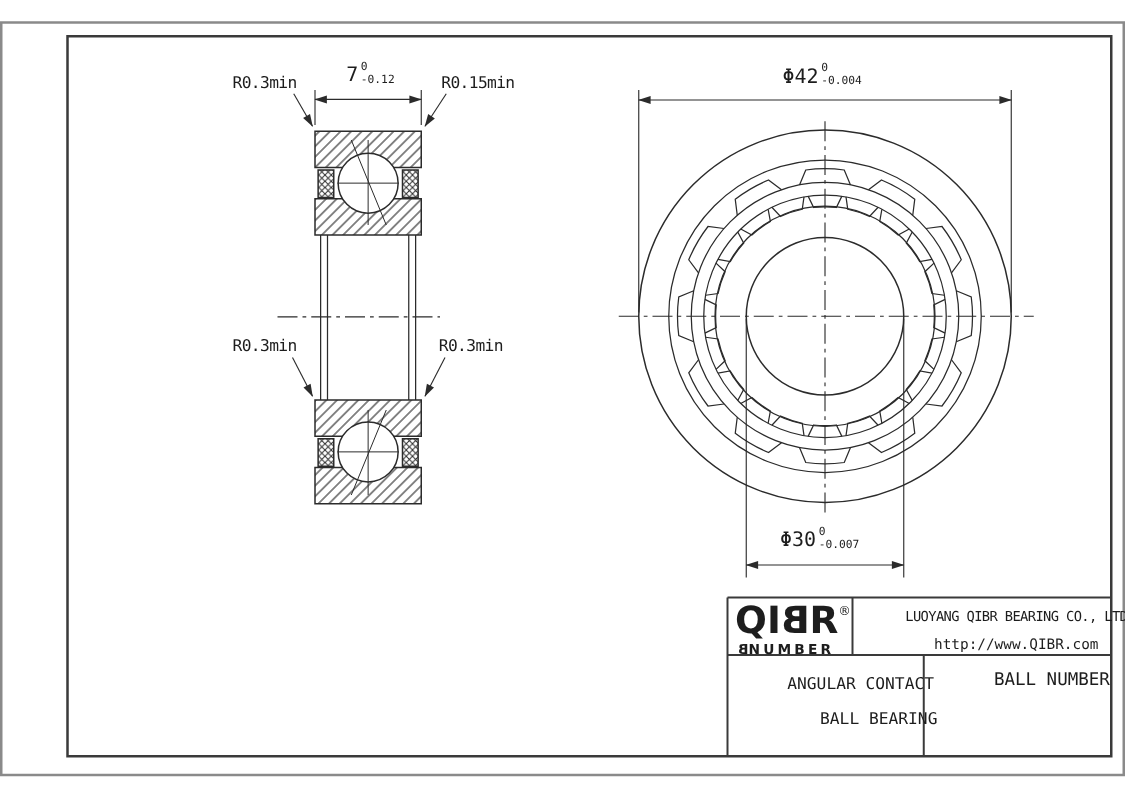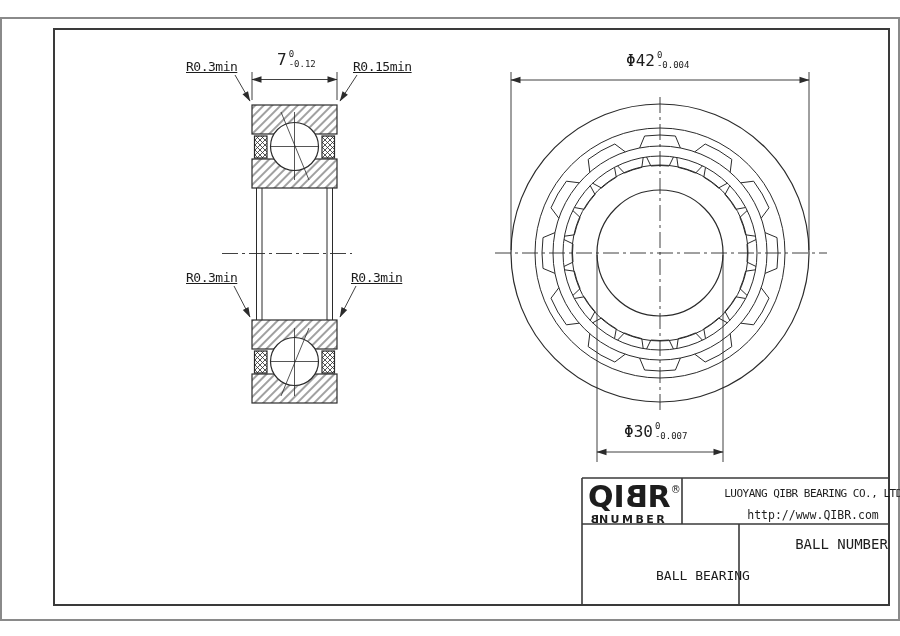--- a/index.html
+++ b/index.html
@@ -3,21 +3,21 @@
 <meta charset="utf-8">
 <style>
   html,body{margin:0;padding:0;background:#fff;}
   .sheet{position:relative;width:900px;height:636px;background:#fff;overflow:hidden;
          font-family:"DejaVu Sans Mono", monospace;color:#1d1d1d;}
   .outer-border{position:absolute;left:0px;top:17px;width:896px;height:600px;
                 border:2px solid #8a8a8a;}
   .inner-frame{position:absolute;left:53px;top:28px;width:833px;height:574px;
                border:2px solid #3a3a3a;}
   svg.canvas{position:absolute;left:0;top:0;}
-  .lbl{position:absolute;white-space:nowrap;font-size:13px;letter-spacing:-0.5px;text-decoration:underline;}
+  .lbl{position:absolute;white-space:nowrap;font-size:13px;letter-spacing:-0.5px;}
   .dim{position:absolute;white-space:nowrap;display:flex;align-items:flex-start;}
   .dim-main{font-size:16px;line-height:1;}
   .tol{display:inline-flex;flex-direction:column;font-size:9px;line-height:1.15;
        margin-left:2px;margin-top:-3px;}
   .tb-text{position:absolute;text-align:center;padding-left:28px;}
   .company{left:684px;top:487px;width:202px;font-size:11px;letter-spacing:-0.5px;}
   .website{left:684px;top:508px;width:202px;font-size:11.5px;}
   .prod1{left:584px;top:540px;width:153px;font-size:13px;}
   .prod2{left:584px;top:568px;width:182px;font-size:13px;}
   .pnlabel{left:741px;top:536px;width:145px;font-size:14px;}
@@ -170,15 +170,16 @@
 
   <div class="logo">
     <div class="logo-name"><span>QI</span><span class="mirror">B</span><span>R</span><span class="logo-reg">®</span>
     </div>
     <div class="logo-sub"><span class="mirror">B</span><span>NUMBER</span>
     </div>
   </div>
 
   <div class="tb-text company">LUOYANG QIBR BEARING CO., LTD</div>
   <div class="tb-text website">http://www.QIBR.com</div>
+  <div class="tb-text prod1">ANGULAR CONTACT</div>
   <div class="tb-text prod2">BALL BEARING</div>
   <div class="tb-text pnlabel">BALL NUMBER</div>
 </div>
 
 </body></html>

